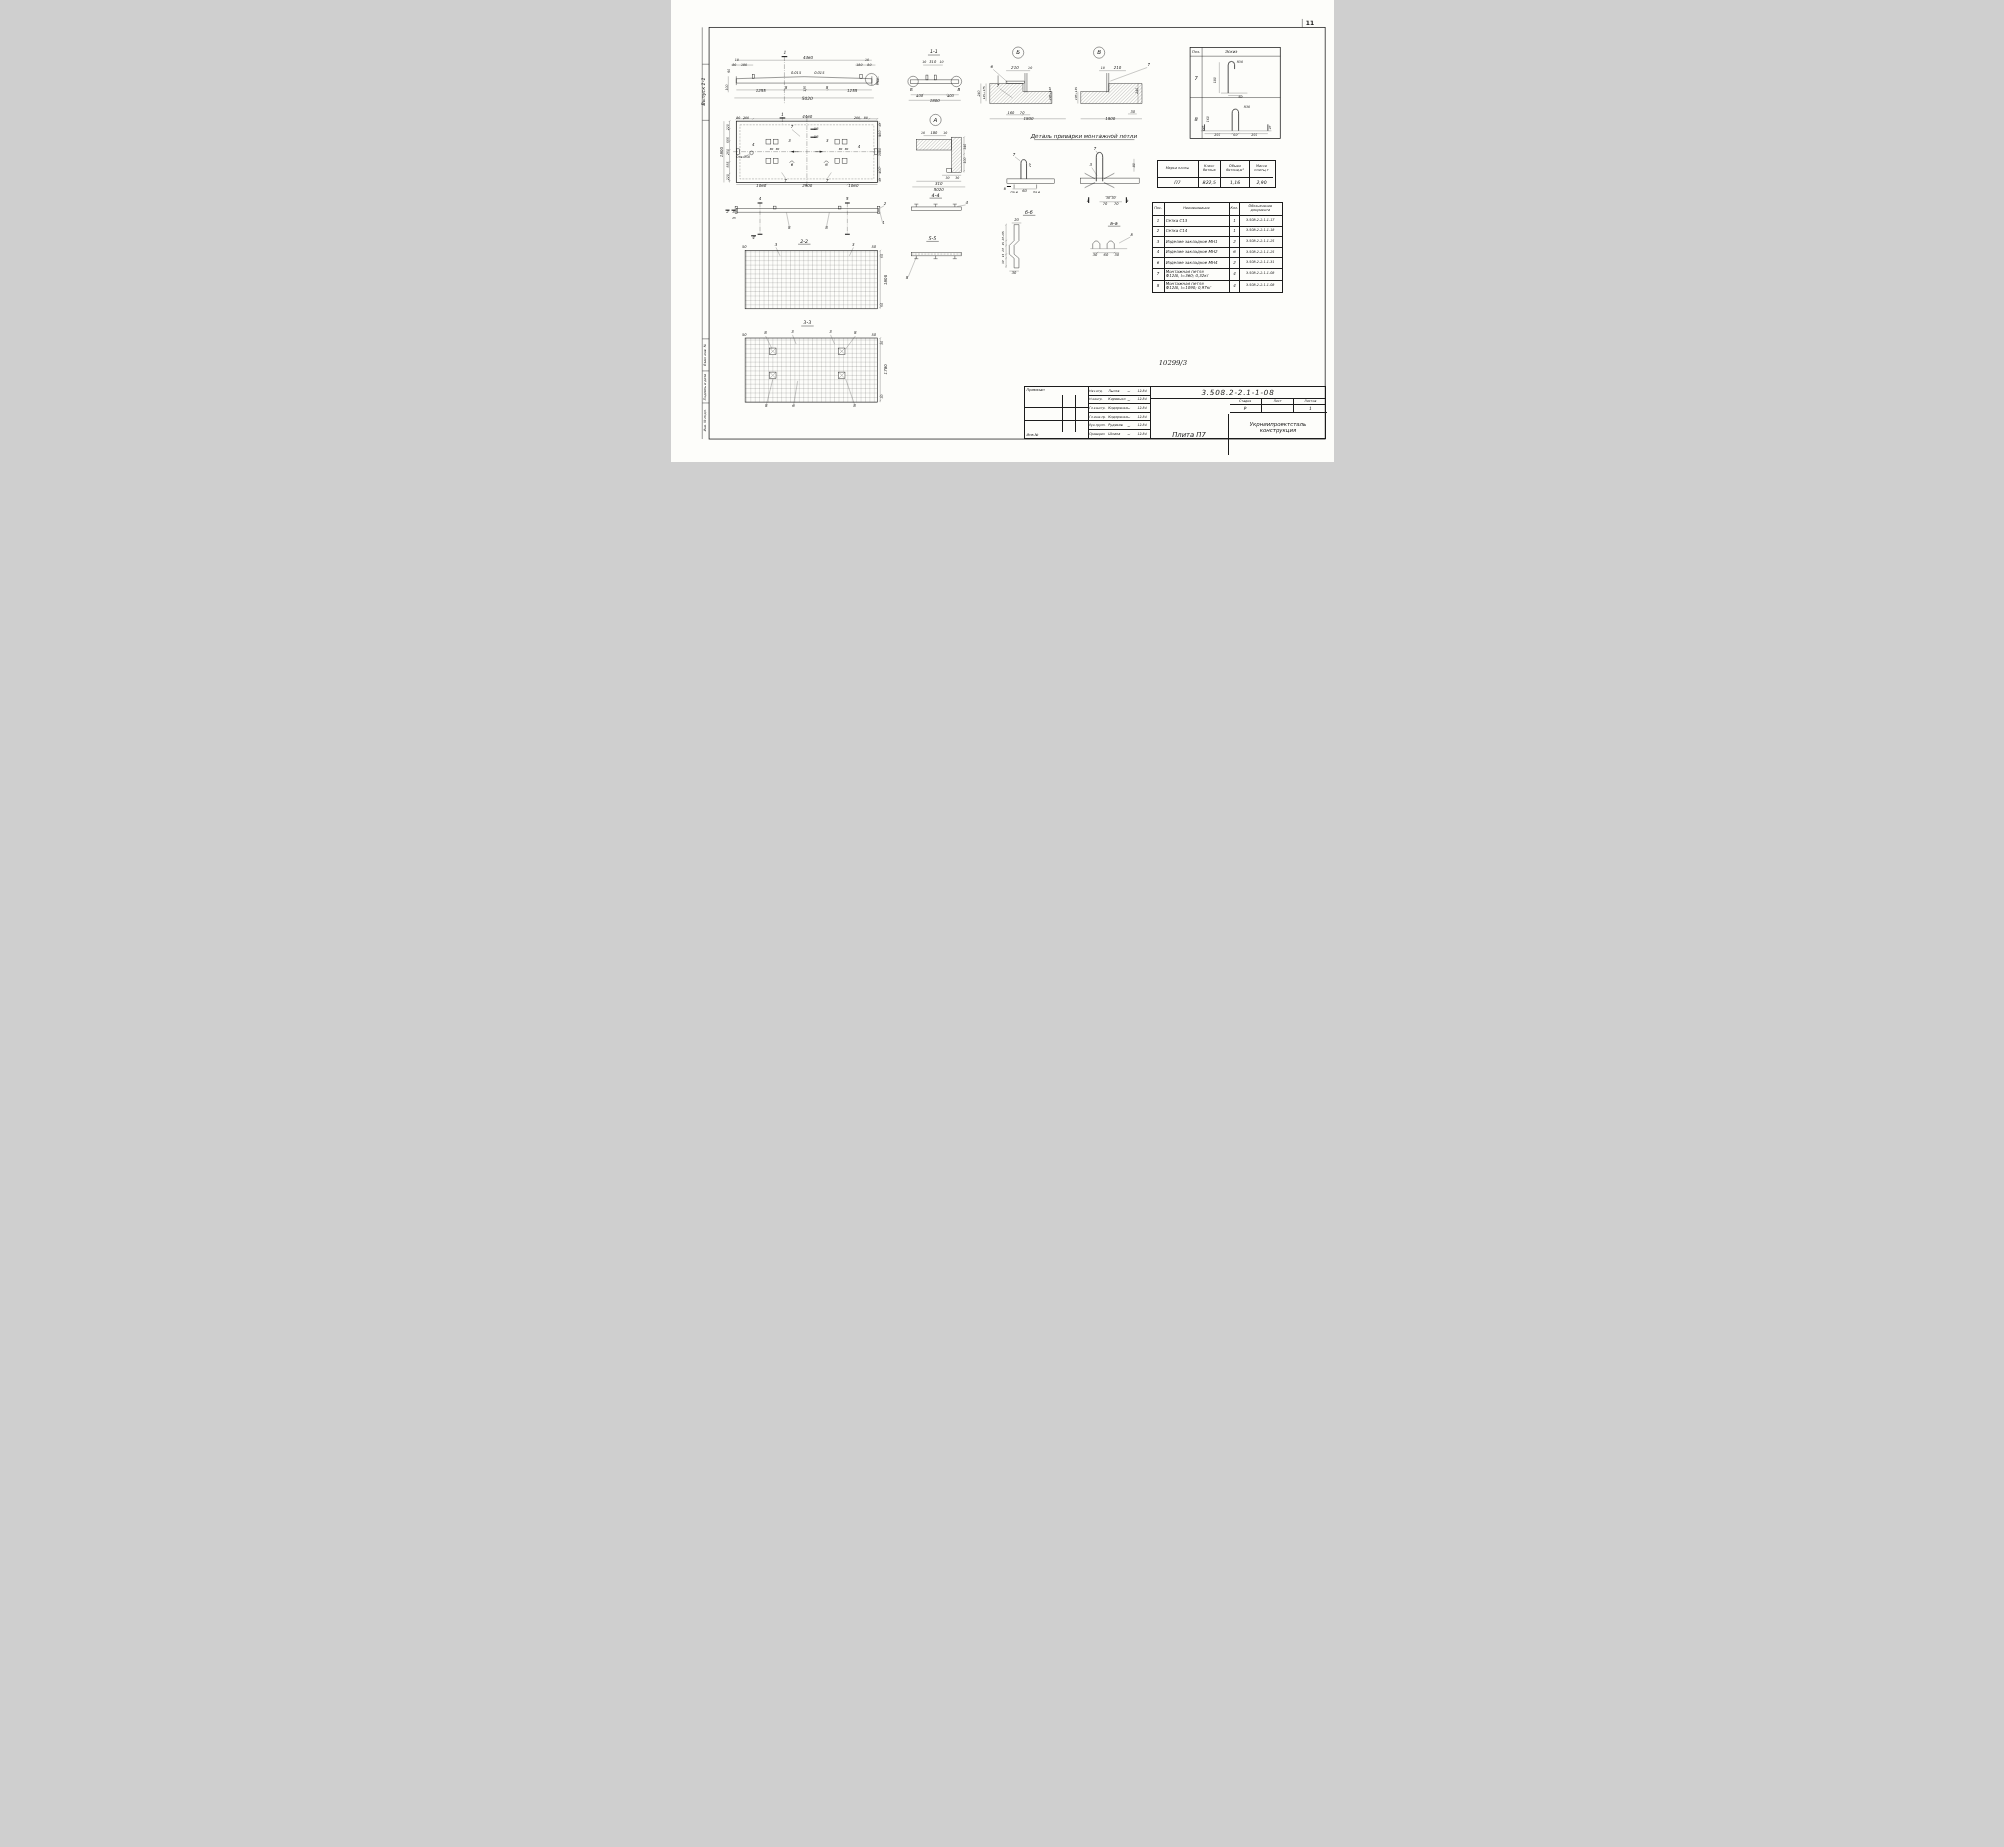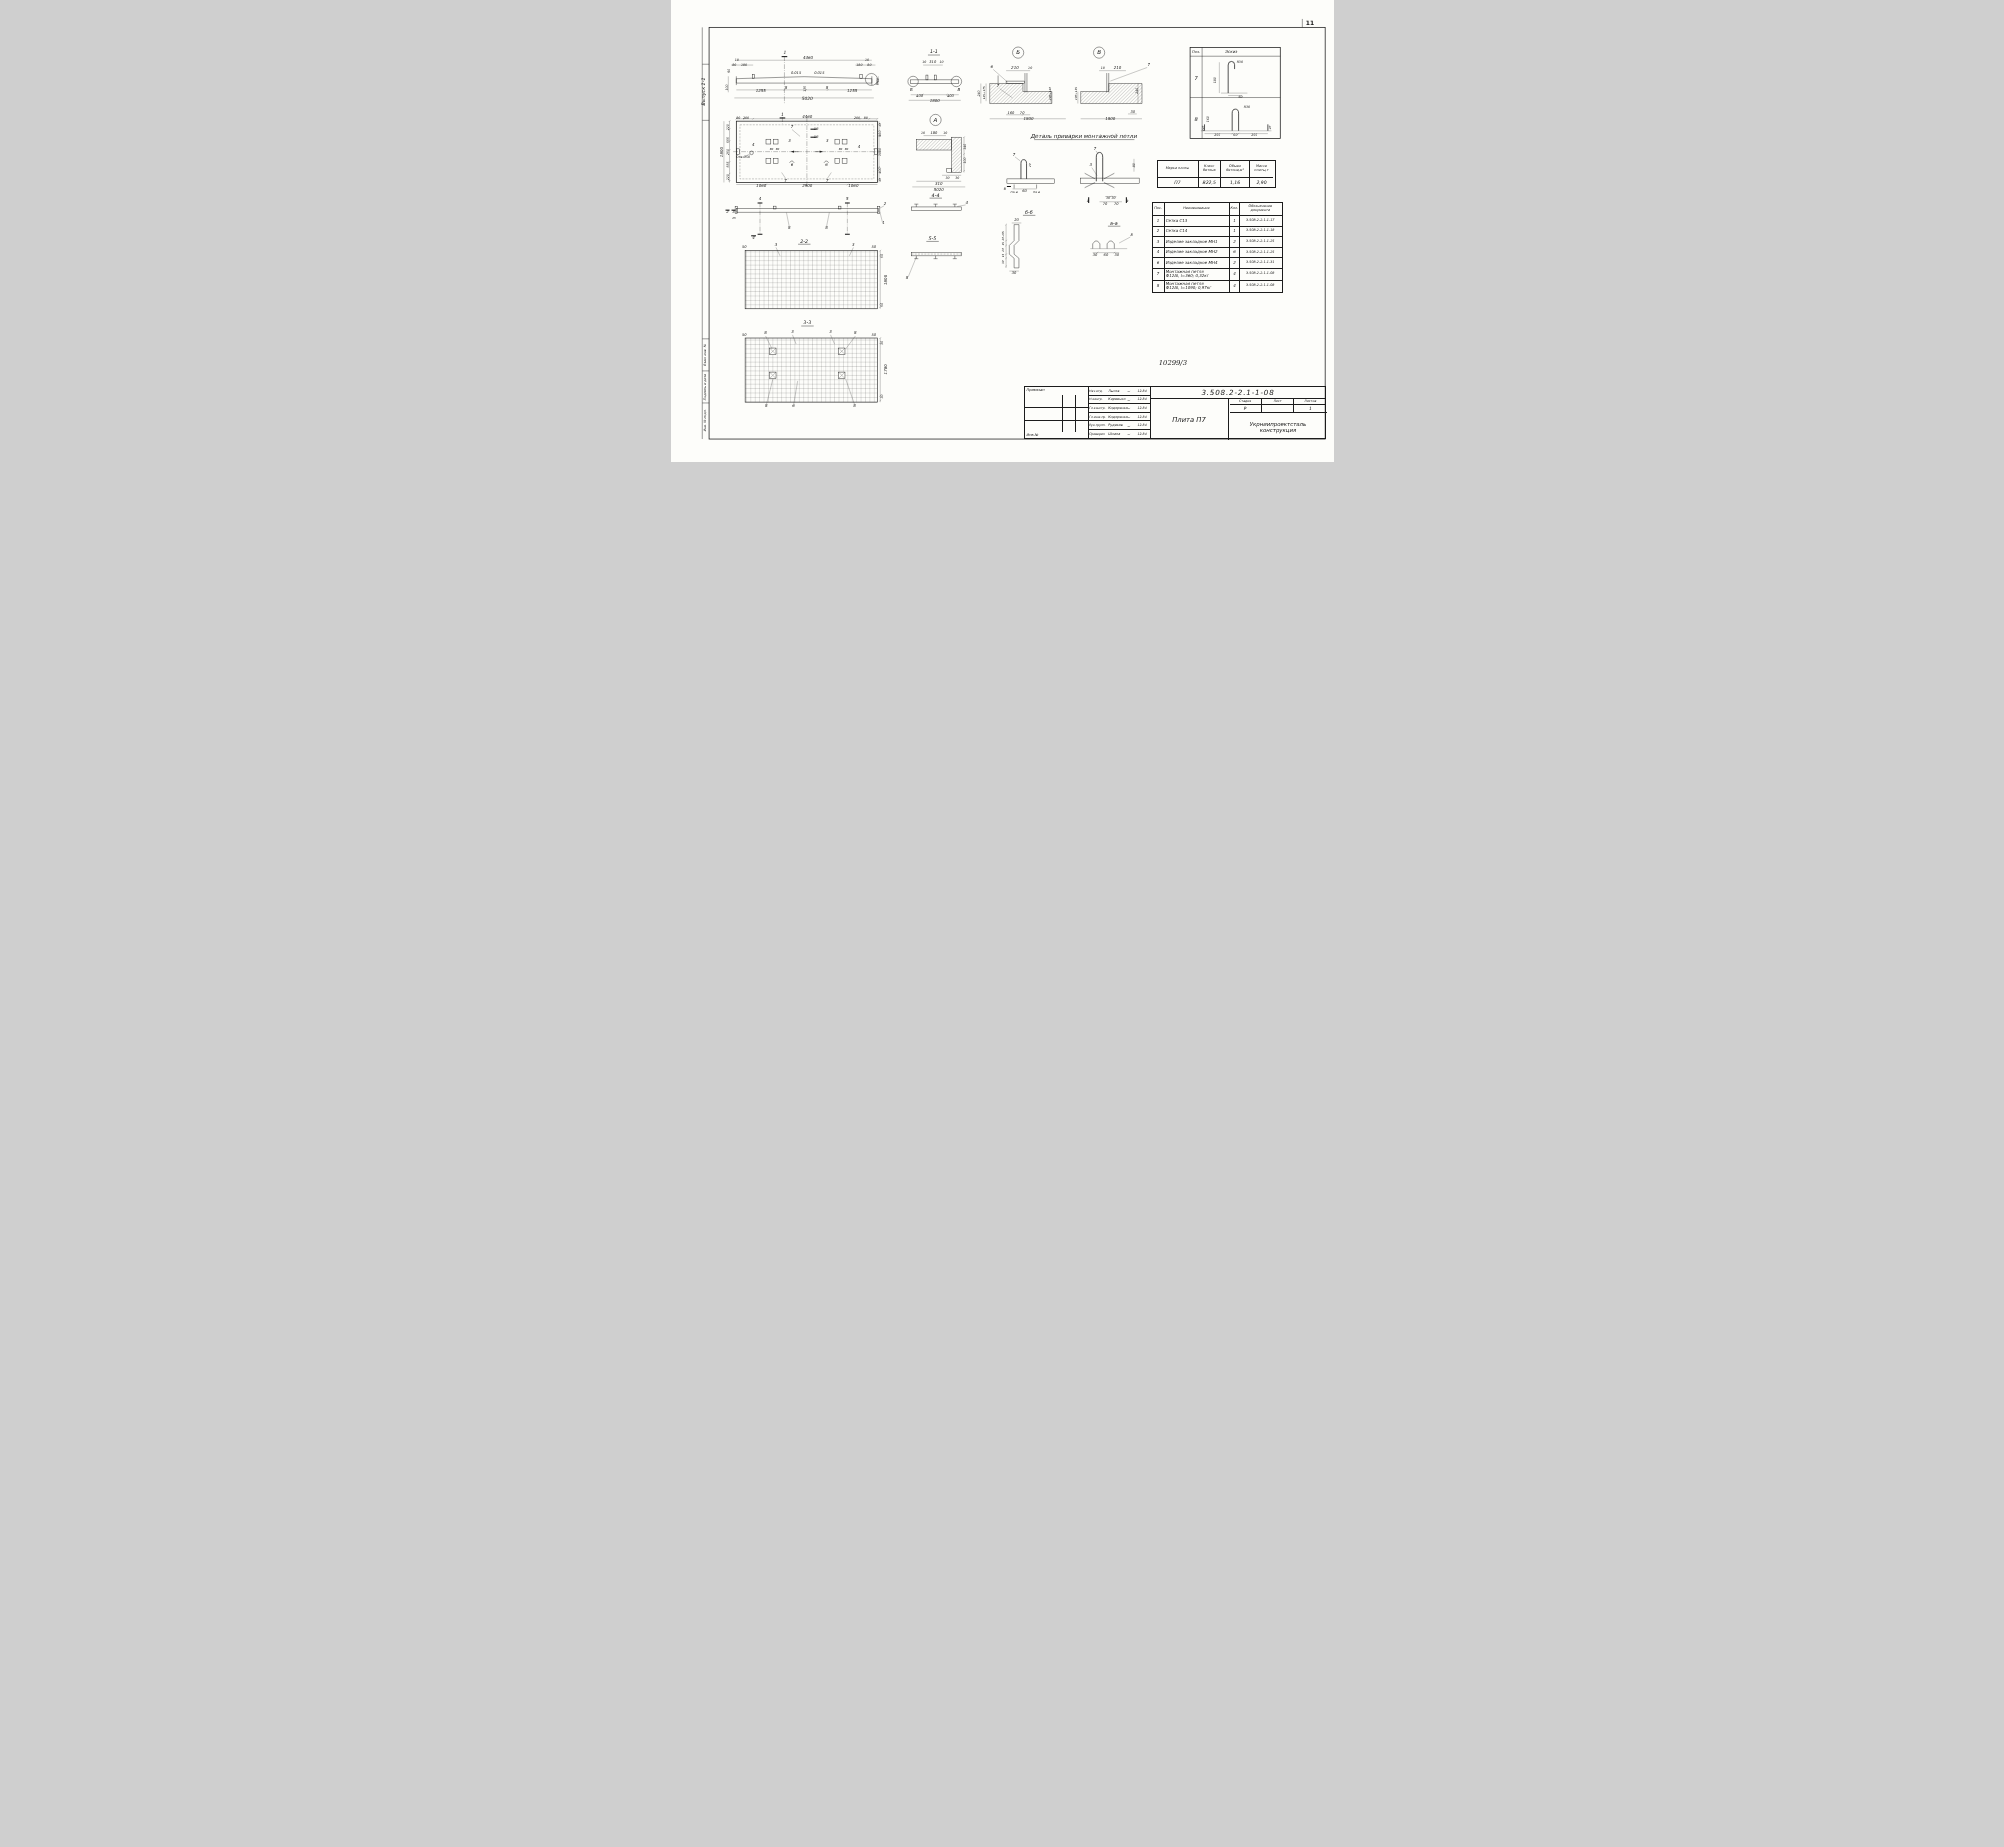--- a/index.html
+++ b/index.html
@@ -49,21 +49,21 @@
   .tb-a-v2{position:absolute;left:50px;top:7.6px;height:37px;border-left:0.4px solid #1c1c1c;}
   .tb-inv{position:absolute;left:2px;bottom:1.2px;font-size:3.6px;}
   .tb-b{position:absolute;left:64px;top:0;width:62px;height:100%;border-right:0.6px solid #1c1c1c;box-sizing:border-box;overflow:hidden;}
   .sig-row{display:flex;height:7.6px;border-bottom:0.3px solid #1c1c1c;align-items:center;overflow:hidden;}
   .sig-role{width:19px;font-size:3px;padding-left:0.8px;}
   .sig-name{width:19px;font-size:3.4px;}
   .sig-sign{width:10.4px;font-size:4.4px;color:#2b2b2b;transform:rotate(-10deg);font-family:"DejaVu Serif",serif;}
   .sig-date{width:12px;font-size:3.2px;}
   .tb-docnum{position:absolute;left:126px;top:0;width:175px;height:12px;border-bottom:0.6px solid #1c1c1c;box-sizing:border-box;
      display:flex;align-items:center;justify-content:center;font-size:7.2px;letter-spacing:0.8px;}
-  .tb-title{position:absolute;left:126px;top:12px;width:78px;height:41px;border-right:0.6px solid #1c1c1c;box-sizing:border-box;
+  .tb-title{position:absolute;left:126px;top:27px;width:78px;height:41px;border-right:0.6px solid #1c1c1c;box-sizing:border-box;
      display:flex;align-items:center;justify-content:center;font-size:6.8px;}
   .tb-stage{position:absolute;left:205px;top:12px;width:97px;height:14.4px;border-bottom:0.6px solid #1c1c1c;box-sizing:border-box;
      display:grid;grid-template-columns:1fr 1fr 1fr;grid-template-rows:5.6px 1fr;}
   .stage-h{font-size:3.2px;text-align:center;border-right:0.4px solid #1c1c1c;border-bottom:0.4px solid #1c1c1c;line-height:5.6px;}
   .stage-h:nth-child(3){border-right:none;}
   .stage-v{font-size:4.4px;border-right:0.4px solid #1c1c1c;display:flex;align-items:center;justify-content:center;}
   .stage-v:nth-child(6){border-right:none;}
   .tb-org{position:absolute;left:205px;top:26.5px;width:97px;height:27px;display:flex;flex-direction:column;align-items:center;justify-content:center;
      font-size:5.4px;line-height:1.2;}
 </style>

